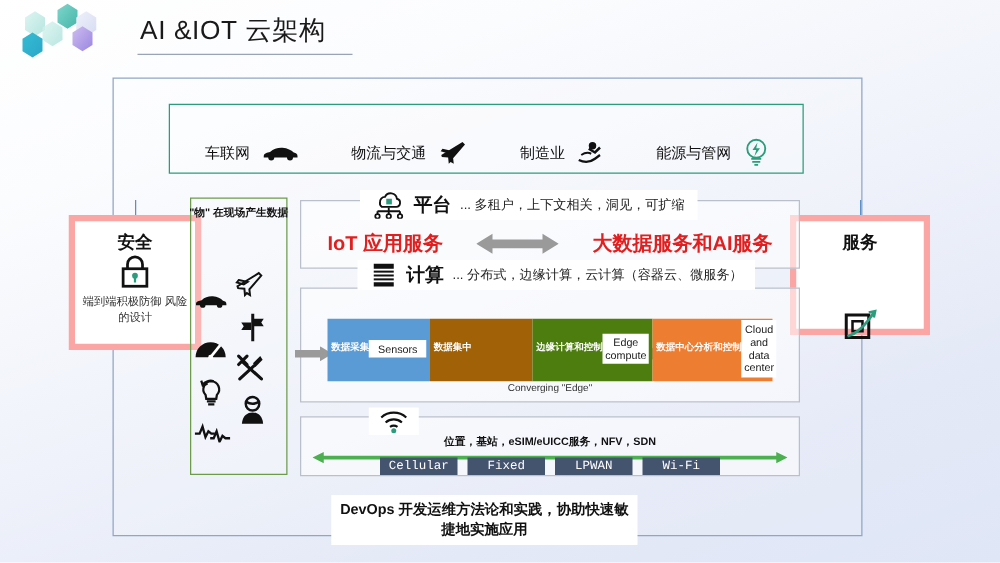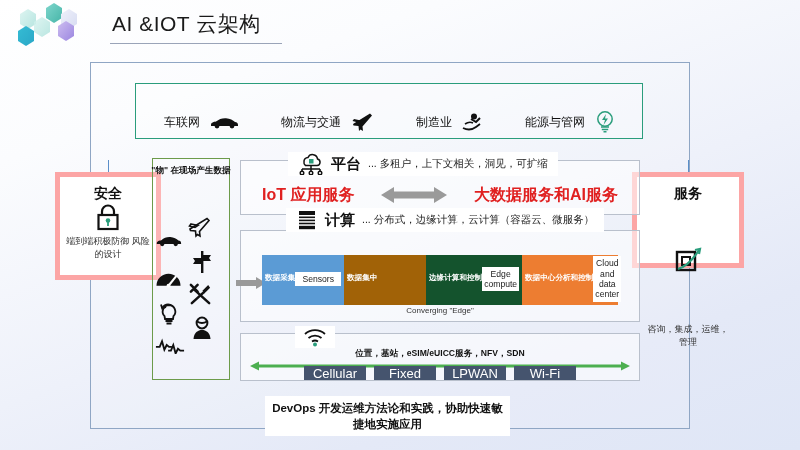--- a/index.html
+++ b/index.html
@@ -122,23 +122,23 @@
   .conn-text{
     position:absolute;left:250px;top:348px;width:380px;text-align:center;
     font-size:8.6px;color:#111;font-weight:bold;
   }
   .conn-arrow{position:absolute;left:250px;top:361px;width:380px;height:10px;}
   .conn-chips{
     position:absolute;left:304px;top:366px;width:272px;height:14px;
     display:flex;justify-content:space-between;
   }
   .chip{
-    background:#45546e;color:#fff;font-size:13px;
+    background:#45546e;color:#fff;font-size:10px;
     display:flex;align-items:center;justify-content:center;
-    width:62px;height:14px;box-sizing:border-box;
+    width:62px;height:14px;box-sizing:border-box;font-family:Liberation Mono, monospace;
   }
 
   
   .devops{
     position:absolute;left:265px;top:396px;width:245px;height:40px;
     background:#ffffff;display:flex;align-items:center;justify-content:center;
     text-align:center;font-size:11.5px;font-weight:bold;color:#111;line-height:1.4;
     padding:0 6px;box-sizing:border-box;
   }
   .svgicon{display:block;}
@@ -211,22 +211,20 @@
   <div class="side-card" id="services-card">
     <div class="sc-title">服务</div>
     <div class="sc-icon">
       <svg width="30" height="28" viewBox="0 0 30 28" class="svgicon">
         <rect x="4" y="5" width="18" height="18" fill="none" stroke="#111" stroke-width="2.4"></rect>
         <rect x="9" y="10" width="8" height="8" fill="none" stroke="#111" stroke-width="2"></rect>
         <path d="M5 22 C12 20 19 14 26 3" fill="none" stroke="#2a9d7c" stroke-width="2.2"></path>
         <path d="M22 3 L27 2 L26 7" fill="none" stroke="#2a9d7c" stroke-width="2.2"></path>
       </svg>
     </div>
-    <div class="sc-desc">咨询，集成，运维，
-管理</div>
   </div>
 
   <div class="eco-box"></div>
 
   <div class="eco-row">
 
     <div class="eco-item">
       <span class="ei-text">车联网</span>
       <span>
         <svg width="30" height="14" viewBox="0 0 30 14" class="svgicon">
@@ -395,21 +393,21 @@
   </span>
 
   <div class="compute-row">
     <div class="cbox" style="background:#5b9bd5;">
       <div class="cb-head">数据采集</div>
       <div class="cb-body">Sensors</div>
     </div>
     <div class="cbox" style="background:#a16207;">
       <div class="cb-head">数据集中</div>
     </div>
-    <div class="cbox" style="background:#14532d;">
+    <div class="cbox" style="background:#4d7c0f;">
       <div class="cb-head">边缘计算和控制</div>
       <div class="cb-body">Edge compute</div>
     </div>
     <div class="cbox" style="background:#ed7d31;">
       <div class="cb-head">数据中心分析和控制</div>
       <div class="cb-body">Cloud and data center</div>
     </div>
   </div>
   <div class="conv-label">Converging "Edge"</div>
 

